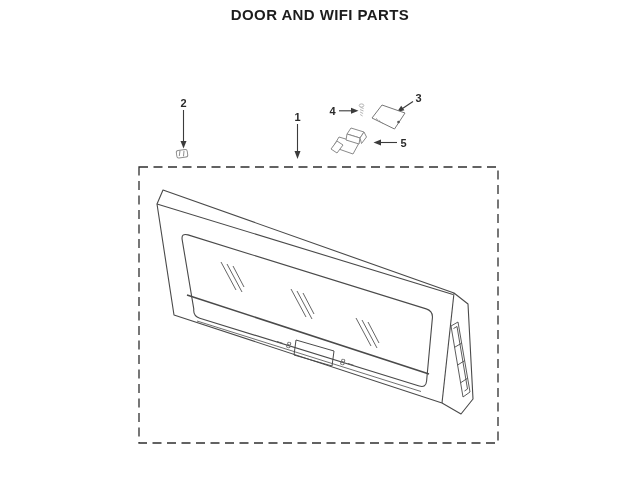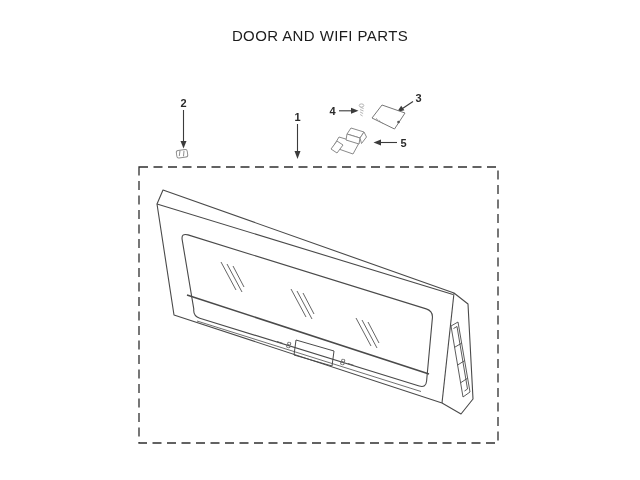--- a/index.html
+++ b/index.html
@@ -2,22 +2,22 @@
 <html style="--ink: #3b3b3b;"><head>
 <meta charset="utf-8">
 <style>
   html,body{margin:0;padding:0;background:#ffffff;}
   body{
     width:640px;height:480px;position:relative;overflow:hidden;
     font-family:"Liberation Sans", sans-serif;
     color:var(--ink,#3b3b3b);
   }
   .page-title{
-    position:absolute;top:27px;left:0;width:640px;
-    text-align:center;font-size:15px;font-weight:normal;
+    position:absolute;top:6px;left:0;width:640px;
+    text-align:center;font-size:15px;font-weight:bold;
     letter-spacing:0.4px;color:#1c1c1c;
   }
   svg{position:absolute;top:0;left:0;}
   .ink{stroke:var(--ink,#3b3b3b);}
   .callout-num{
     font-family:"Liberation Sans", sans-serif;
     font-size:11px;font-weight:bold;fill:#2a2a2a;
   }
   .latch-glyph{
     font-family:"Liberation Sans", sans-serif;

